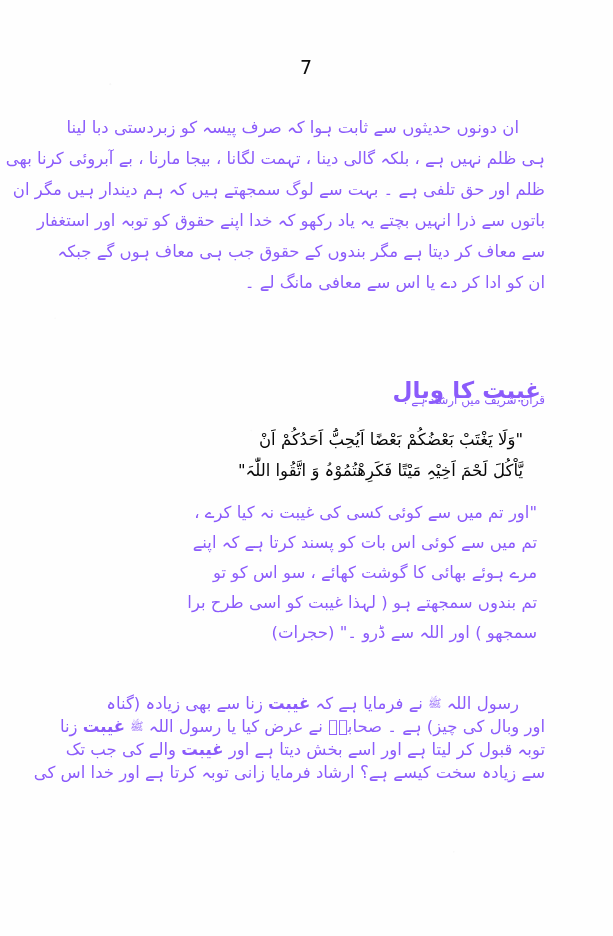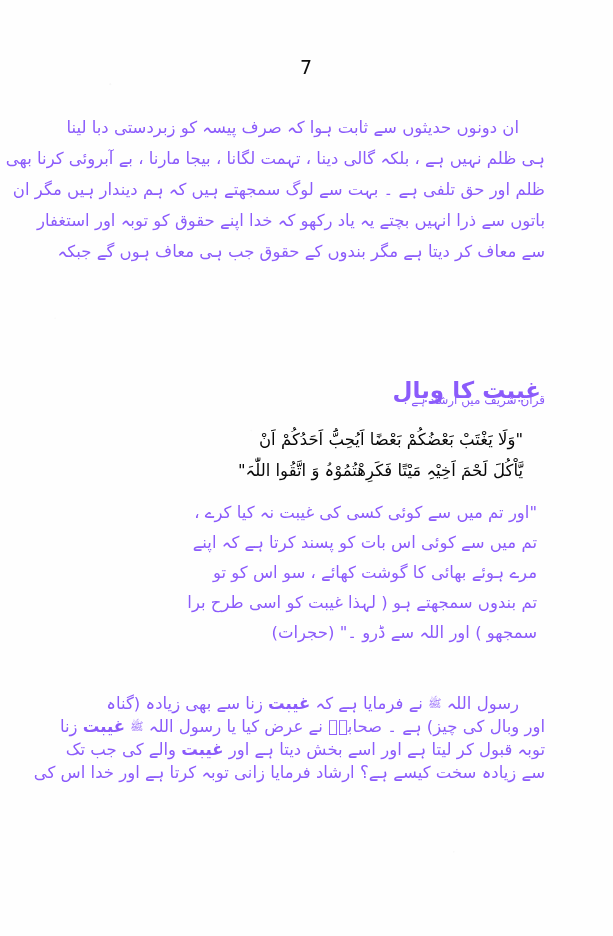--- a/index.html
+++ b/index.html
@@ -156,20 +156,21 @@
 <div class="content">
 
   <div class="folio">7</div>
 
   <div class="block" id="para-opening">
     <div class="line">ان دونوں حدیثوں سے ثابت ہوا کہ صرف پیسہ کو زبردستی دبا لینا</div>
     <div class="line">ہی ظلم نہیں ہے ، بلکہ گالی دینا ، تہمت لگانا ، بیجا مارنا ، بے آبروئی کرنا بھی</div>
     <div class="line">ظلم اور حق تلفی ہے ۔ بہت سے لوگ سمجھتے ہیں کہ ہم دیندار ہیں مگر ان</div>
     <div class="line">باتوں سے ذرا انہیں بچتے یہ یاد رکھو کہ خدا اپنے حقوق کو توبہ اور استغفار</div>
     <div class="line">سے معاف کر دیتا ہے مگر بندوں کے حقوق جب ہی معاف ہوں گے جبکہ</div>
+    <div class="line last">ان کو ادا کر دے یا اس سے معافی مانگ لے ۔</div>
   </div>
 
   <div class="block" id="section-heading">غیبت کا وبال</div>
 
   <div class="block" id="quran-intro">قرآن شریف میں ارشاد ہے :</div>
 
   <div class="block" id="quran-verse">
     <div class="aline">"وَلَا یَغْتَبْ بَعْضُکُمْ بَعْضًا اَیُحِبُّ اَحَدُکُمْ اَنْ</div>
     <div class="aline">یَّاْکُلَ لَحْمَ اَخِیْہِ مَیْتًا فَکَرِھْتُمُوْہُ وَ اتَّقُوا اللّٰہَ"</div>
   </div>

